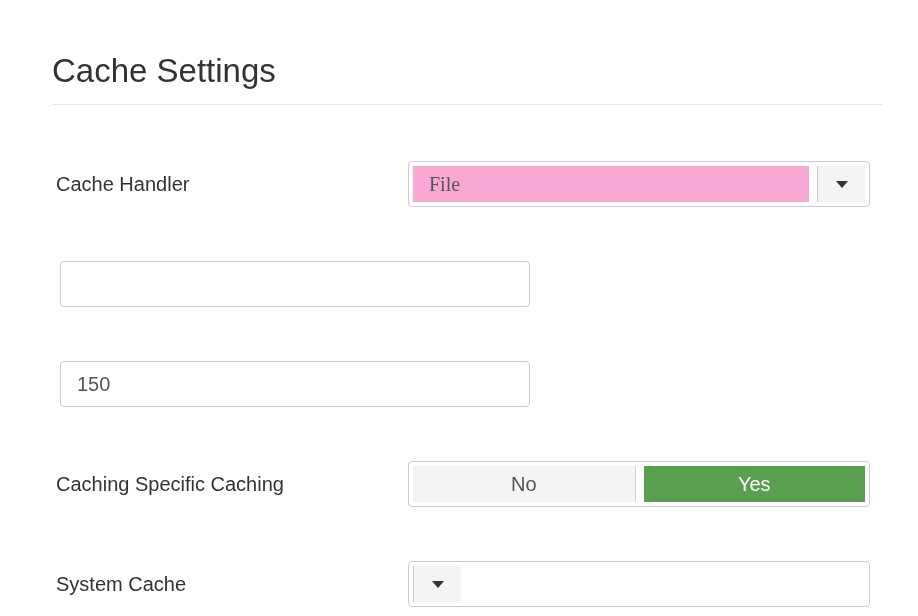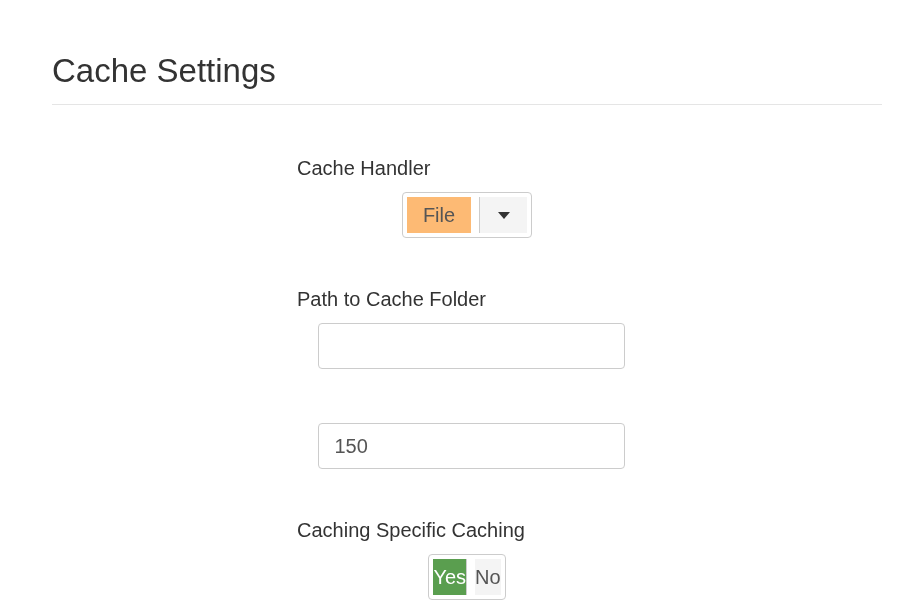--- a/index.html
+++ b/index.html
@@ -22,21 +22,20 @@
     }
     .divider {
       border: none;
       border-top: 1px solid #e5e5e5;
       margin-bottom: 48px;
     }
     .form-row {
       display: flex;
       align-items: center;
       margin-bottom: 38px;
-      flex-direction: column;
     }
     .form-label {
       width: 340px;
       font-size: 20px;
       color: #333;
       font-weight: 400;
     }
     .form-control-wrap {
       flex: 1;
       max-width: 470px;
@@ -49,21 +48,22 @@
       height: 46px;
       background: #fff;
     }
     .select-value {
       flex: 1;
       padding: 10px 16px;
       font-size: 20px;
       color: #555;
       display: flex;
       align-items: center;
-      background: #fdba74;
+      background: #f9a8d4;
+      font-family: Liberation Serif, serif;
     }
     .select-caret {
       width: 48px;
       background: #f4f4f4;
       border-left: 1px solid #ccc;
       display: flex;
       align-items: center;
       justify-content: center;
     }
     .caret-icon {
@@ -126,43 +126,43 @@
     <div class="select-wrap">
       <div class="select-value">File</div>
       <div class="select-caret">
         <span class="caret-icon"></span>
       </div>
     </div>
   </div>
 </div>
 
 <div class="form-row">
-  <div class="form-label">Path to Cache Folder</div>
   <div class="form-control-wrap">
     <input type="text" class="text-input" value="" style="">
   </div>
 </div>
 
 <div class="form-row">
   <div class="form-control-wrap">
     <input type="text" class="text-input" value="150" style="">
   </div>
 </div>
 
 <div class="form-row">
   <div class="form-label">Caching Specific Caching</div>
   <div class="form-control-wrap">
     <div class="toggle-group">
+      <button class="toggle-btn">No</button>
       <button class="toggle-btn active">Yes</button>
-      <button class="toggle-btn">No</button>
     </div>
   </div>
 </div>
 
 <div class="form-row">
+  <div class="form-label">System Cache</div>
   <div class="form-control-wrap">
     <div class="select-wrap">
       <div class="select-caret">
         <span class="caret-icon"></span>
       </div>
     </div>
   </div>
 </div>
 
 </body></html>

